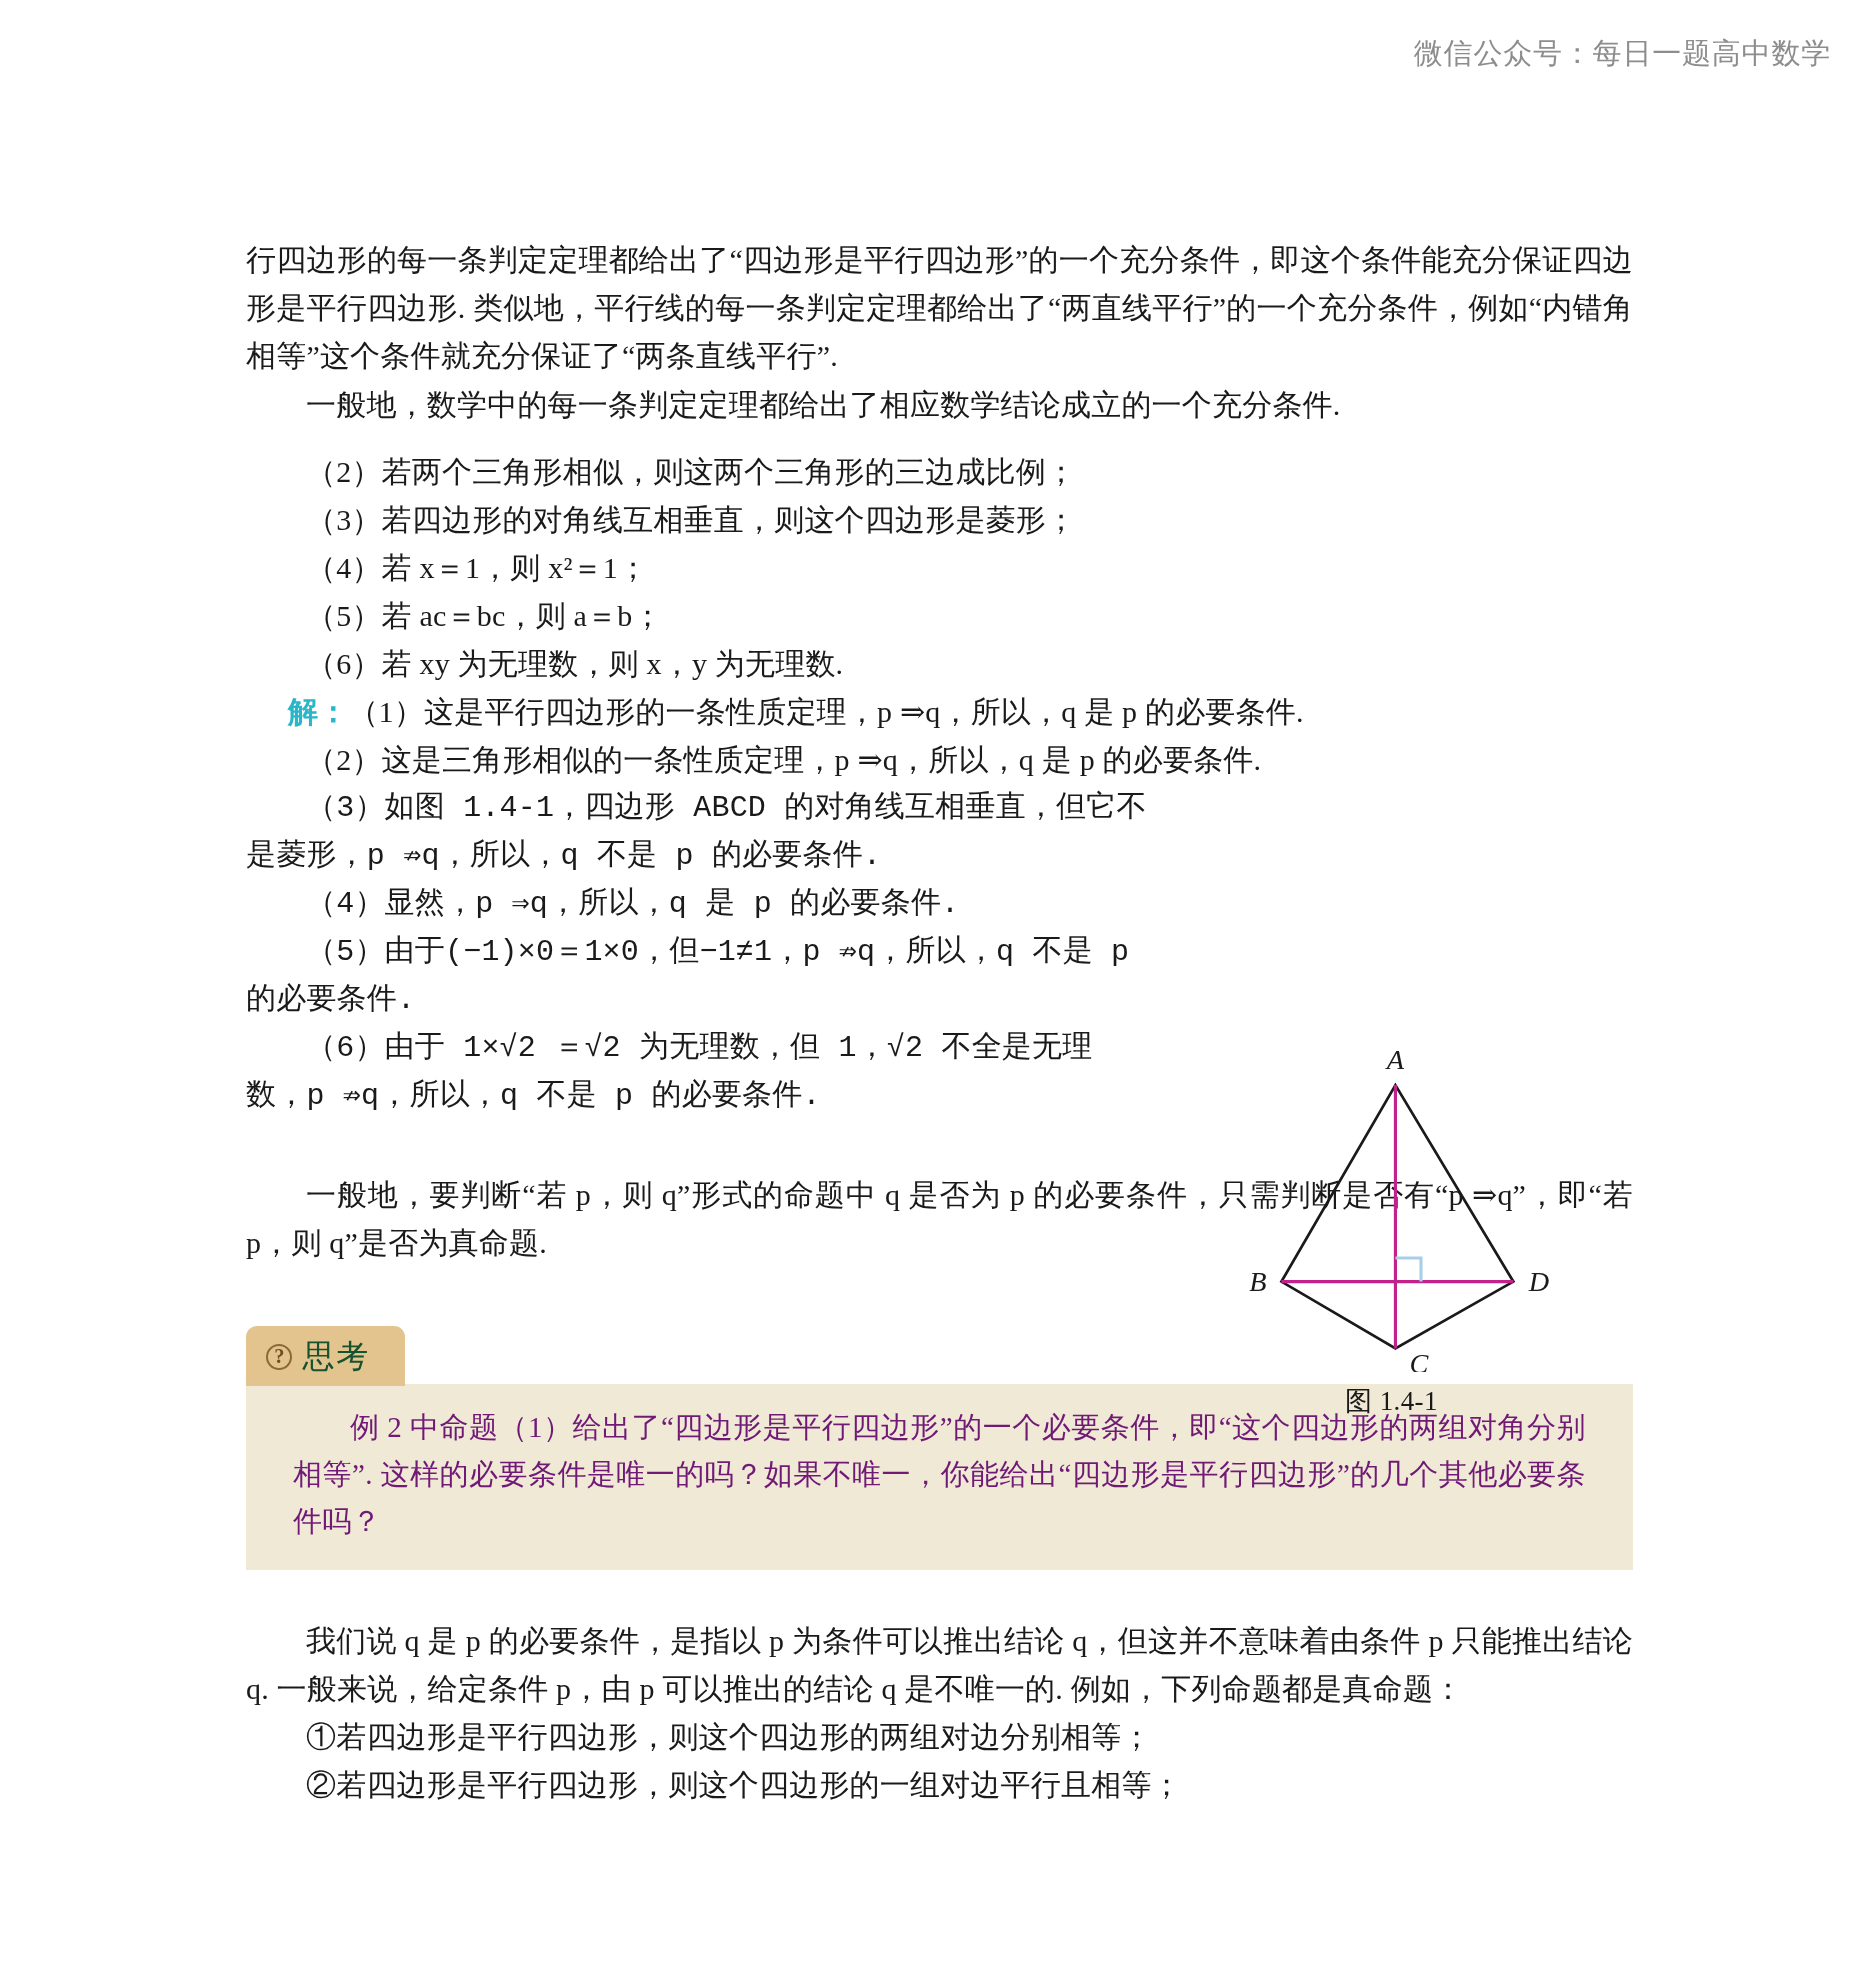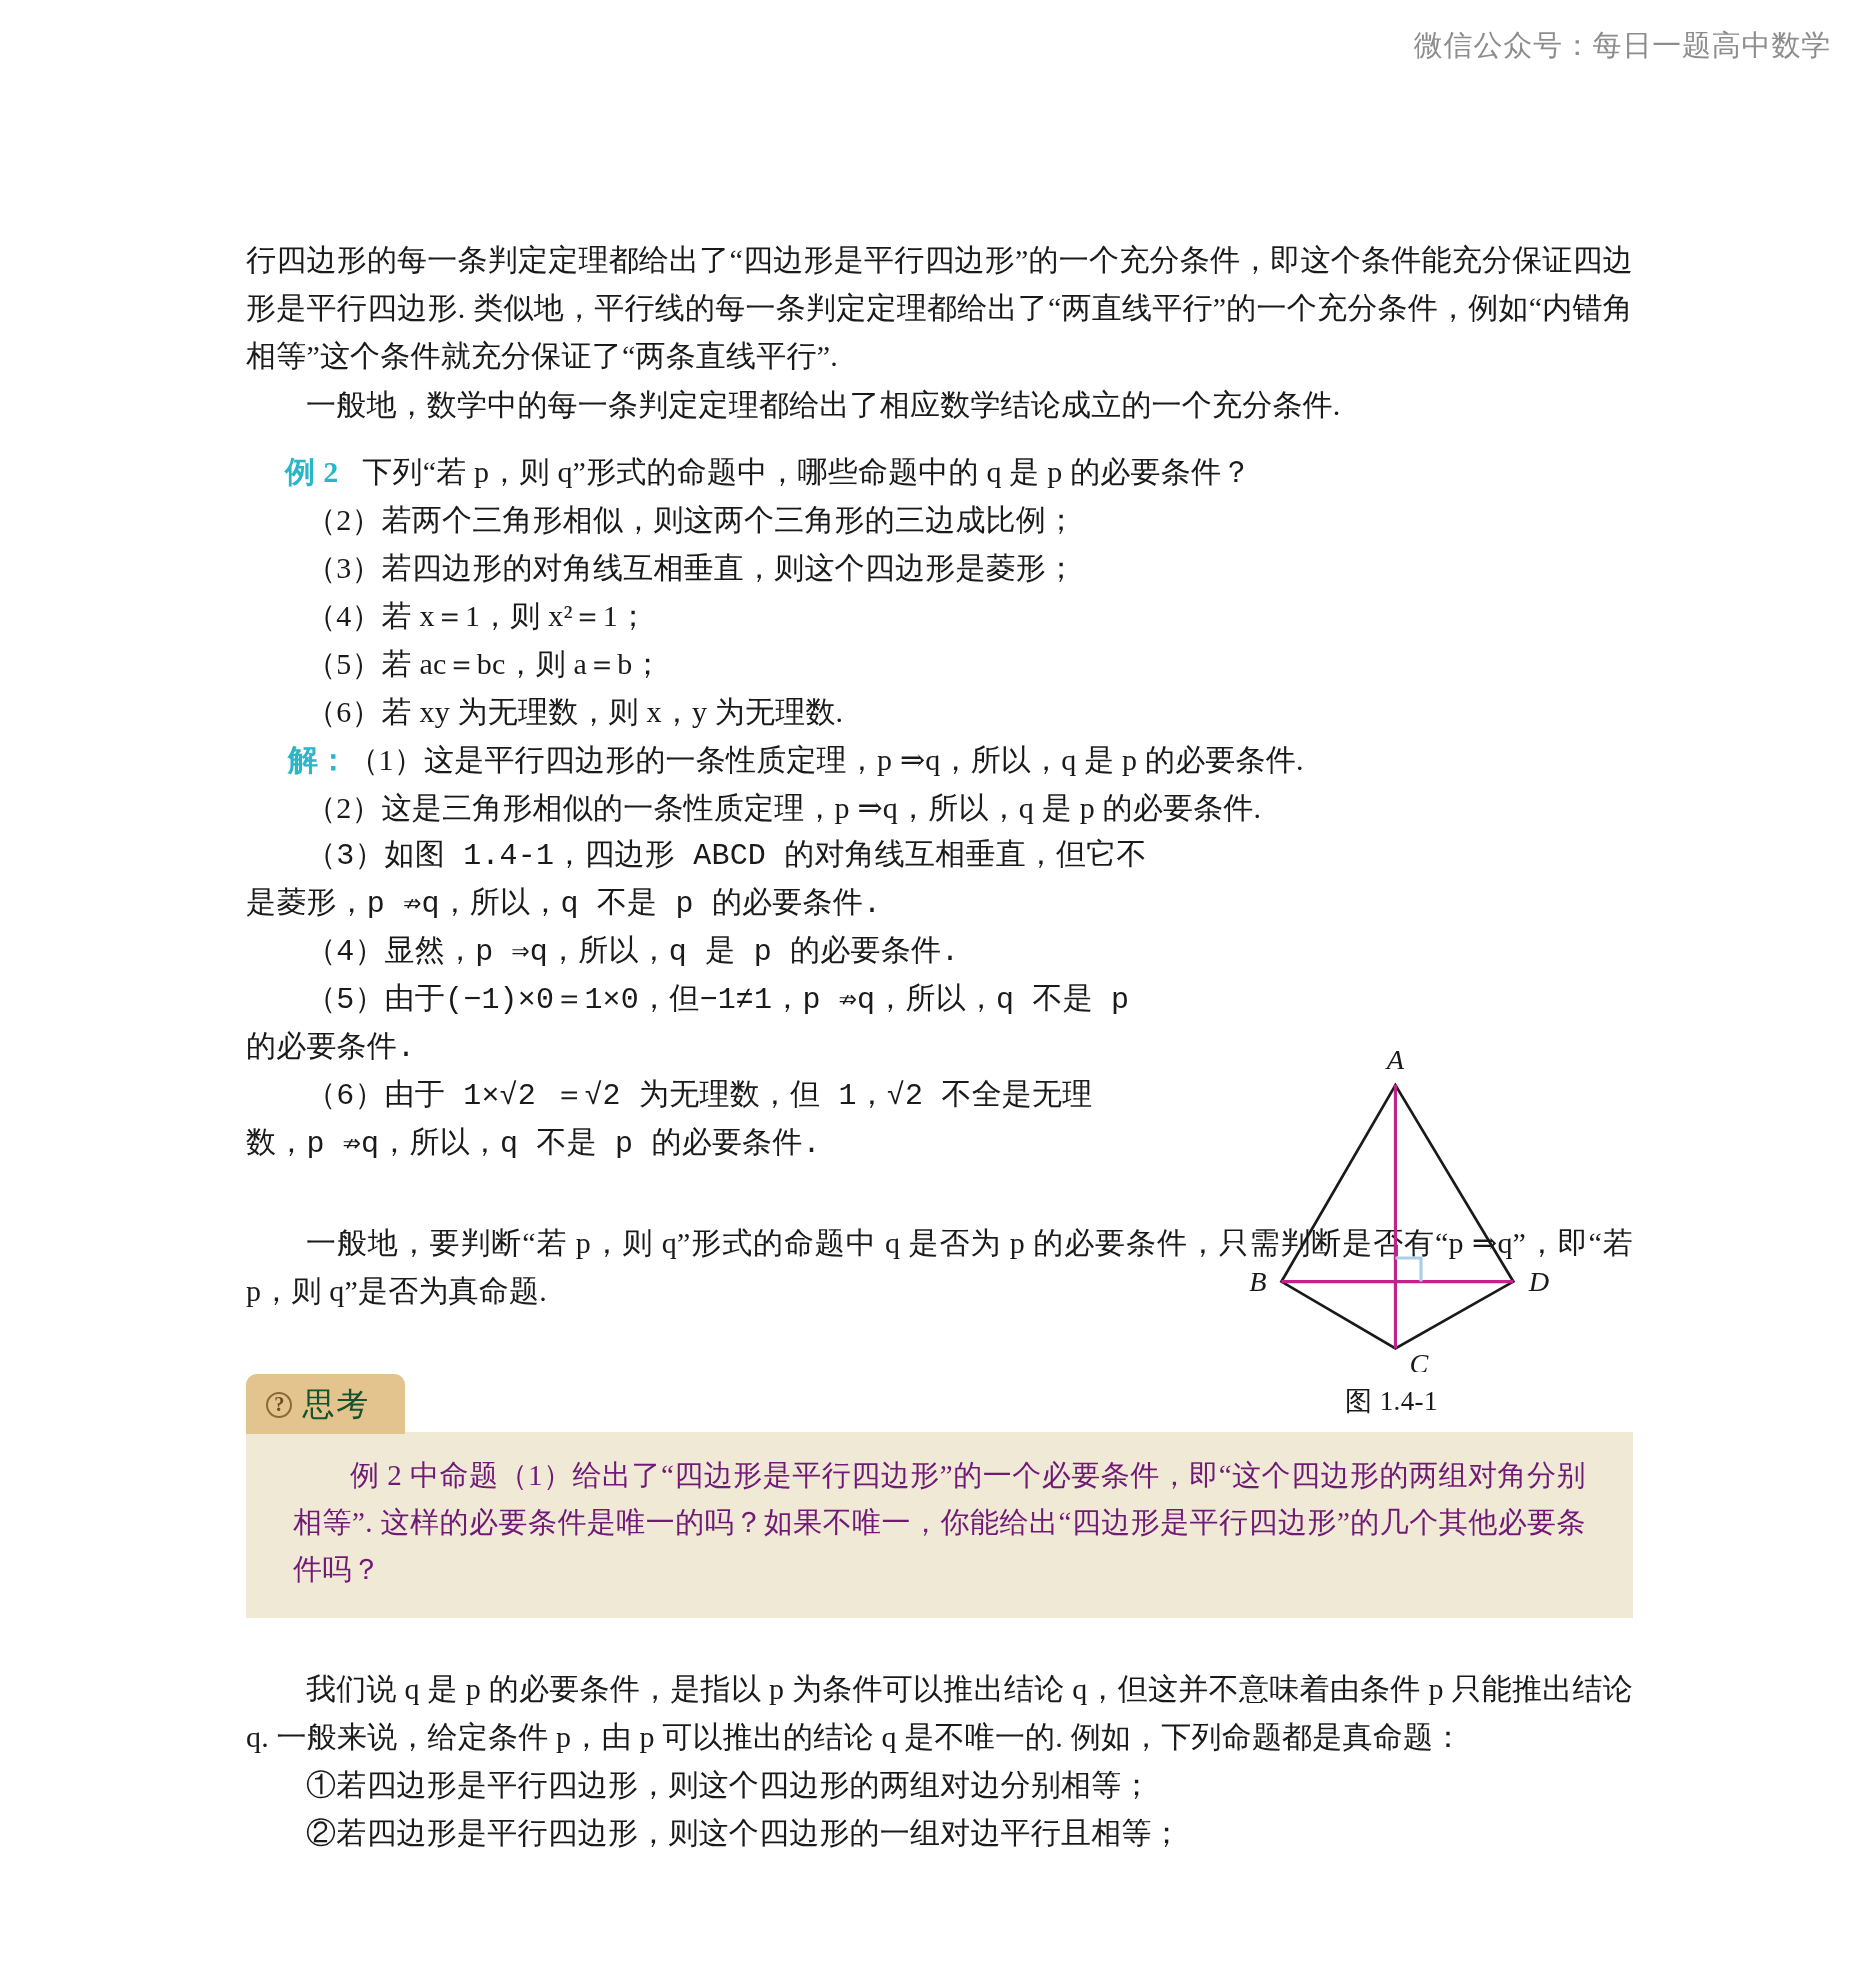--- a/index.html
+++ b/index.html
@@ -11,21 +11,21 @@
     background: #ffffff;
     font-family: "Liberation Serif", "DejaVu Serif", serif;
     color: #1a1a1a;
     position: relative;
     overflow: hidden;
   }
 
   
   .watermark {
     position: absolute;
-    top: 26px; right: 39px;
+    top: 34px; right: 39px;
     font-size: 29px;
     color: #8d8d8d;
     letter-spacing: 0.8px;
     white-space: nowrap;
     font-family: "Liberation Serif", "DejaVu Serif", serif;
   }
 
   
   .page {
     position: absolute;
@@ -144,23 +144,20 @@
 
 <div class="watermark">微信公众号：每日一题高中数学</div>
 
 <div class="page">
 
   <p class="para text-full">行四边形的每一条判定定理都给出了“四边形是平行四边形”的一个充分条件，即这个条件能充分保证四边形是平行四边形. 类似地，平行线的每一条判定定理都给出了“两直线平行”的一个充分条件，例如“内错角相等”这个条件就充分保证了“两条直线平行”.</p>
   <p class="para indent text-full" style="margin-top:1px;">一般地，数学中的每一条判定定理都给出了相应数学结论成立的一个充分条件.</p>
 
   <div class="example-block">
 
-    <p class="para text-full" style="text-indent:39px;">
-      <span class="ex-label">例 2</span><span style="display:inline-block;width:23.6px;"></span><span>下列“若 p，则 q”形式的命题中，哪些命题中的 q 是 p 的必要条件？</span>
-    </p>
 
     <p class="sub-item text-full">（2）若两个三角形相似，则这两个三角形的三边成比例；</p>
     <p class="sub-item text-full">（3）若四边形的对角线互相垂直，则这个四边形是菱形；</p>
     <p class="sub-item text-full">（4）若 x＝1，则 x²＝1；</p>
     <p class="sub-item text-full">（5）若 ac＝bc，则 a＝b；</p>
     <p class="sub-item text-full">（6）若 xy 为无理数，则 x，y 为无理数.</p>
 
     <p class="para text-full" style="text-indent:42px;">
       <span class="solve-label">解：</span><span>（1）这是平行四边形的一条性质定理，p ⇒q，所以，q 是 p 的必要条件.</span>
     </p>

